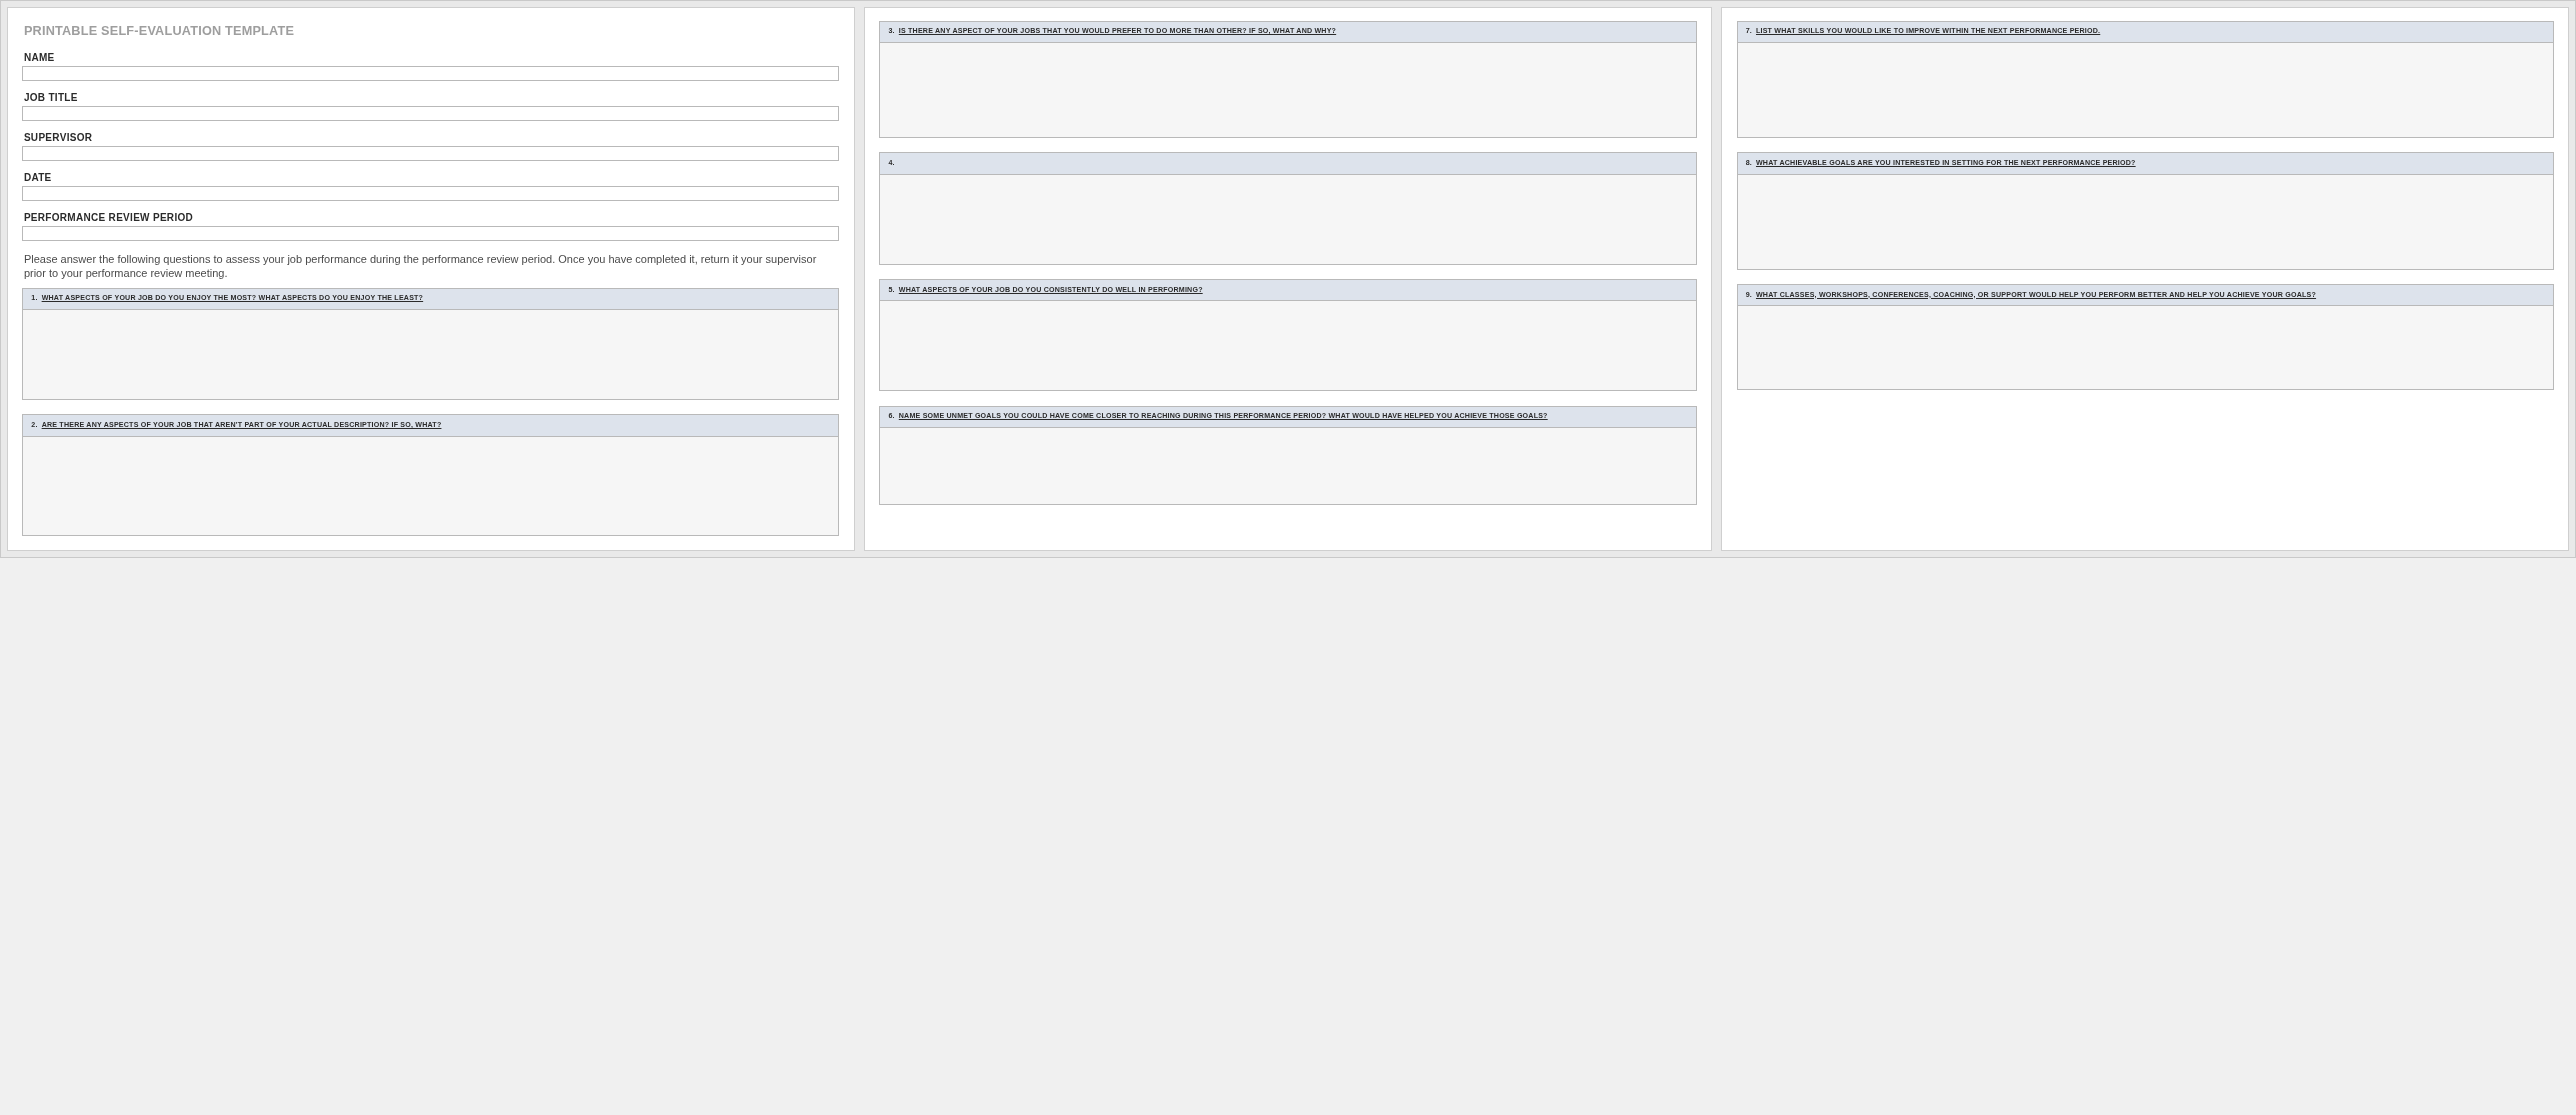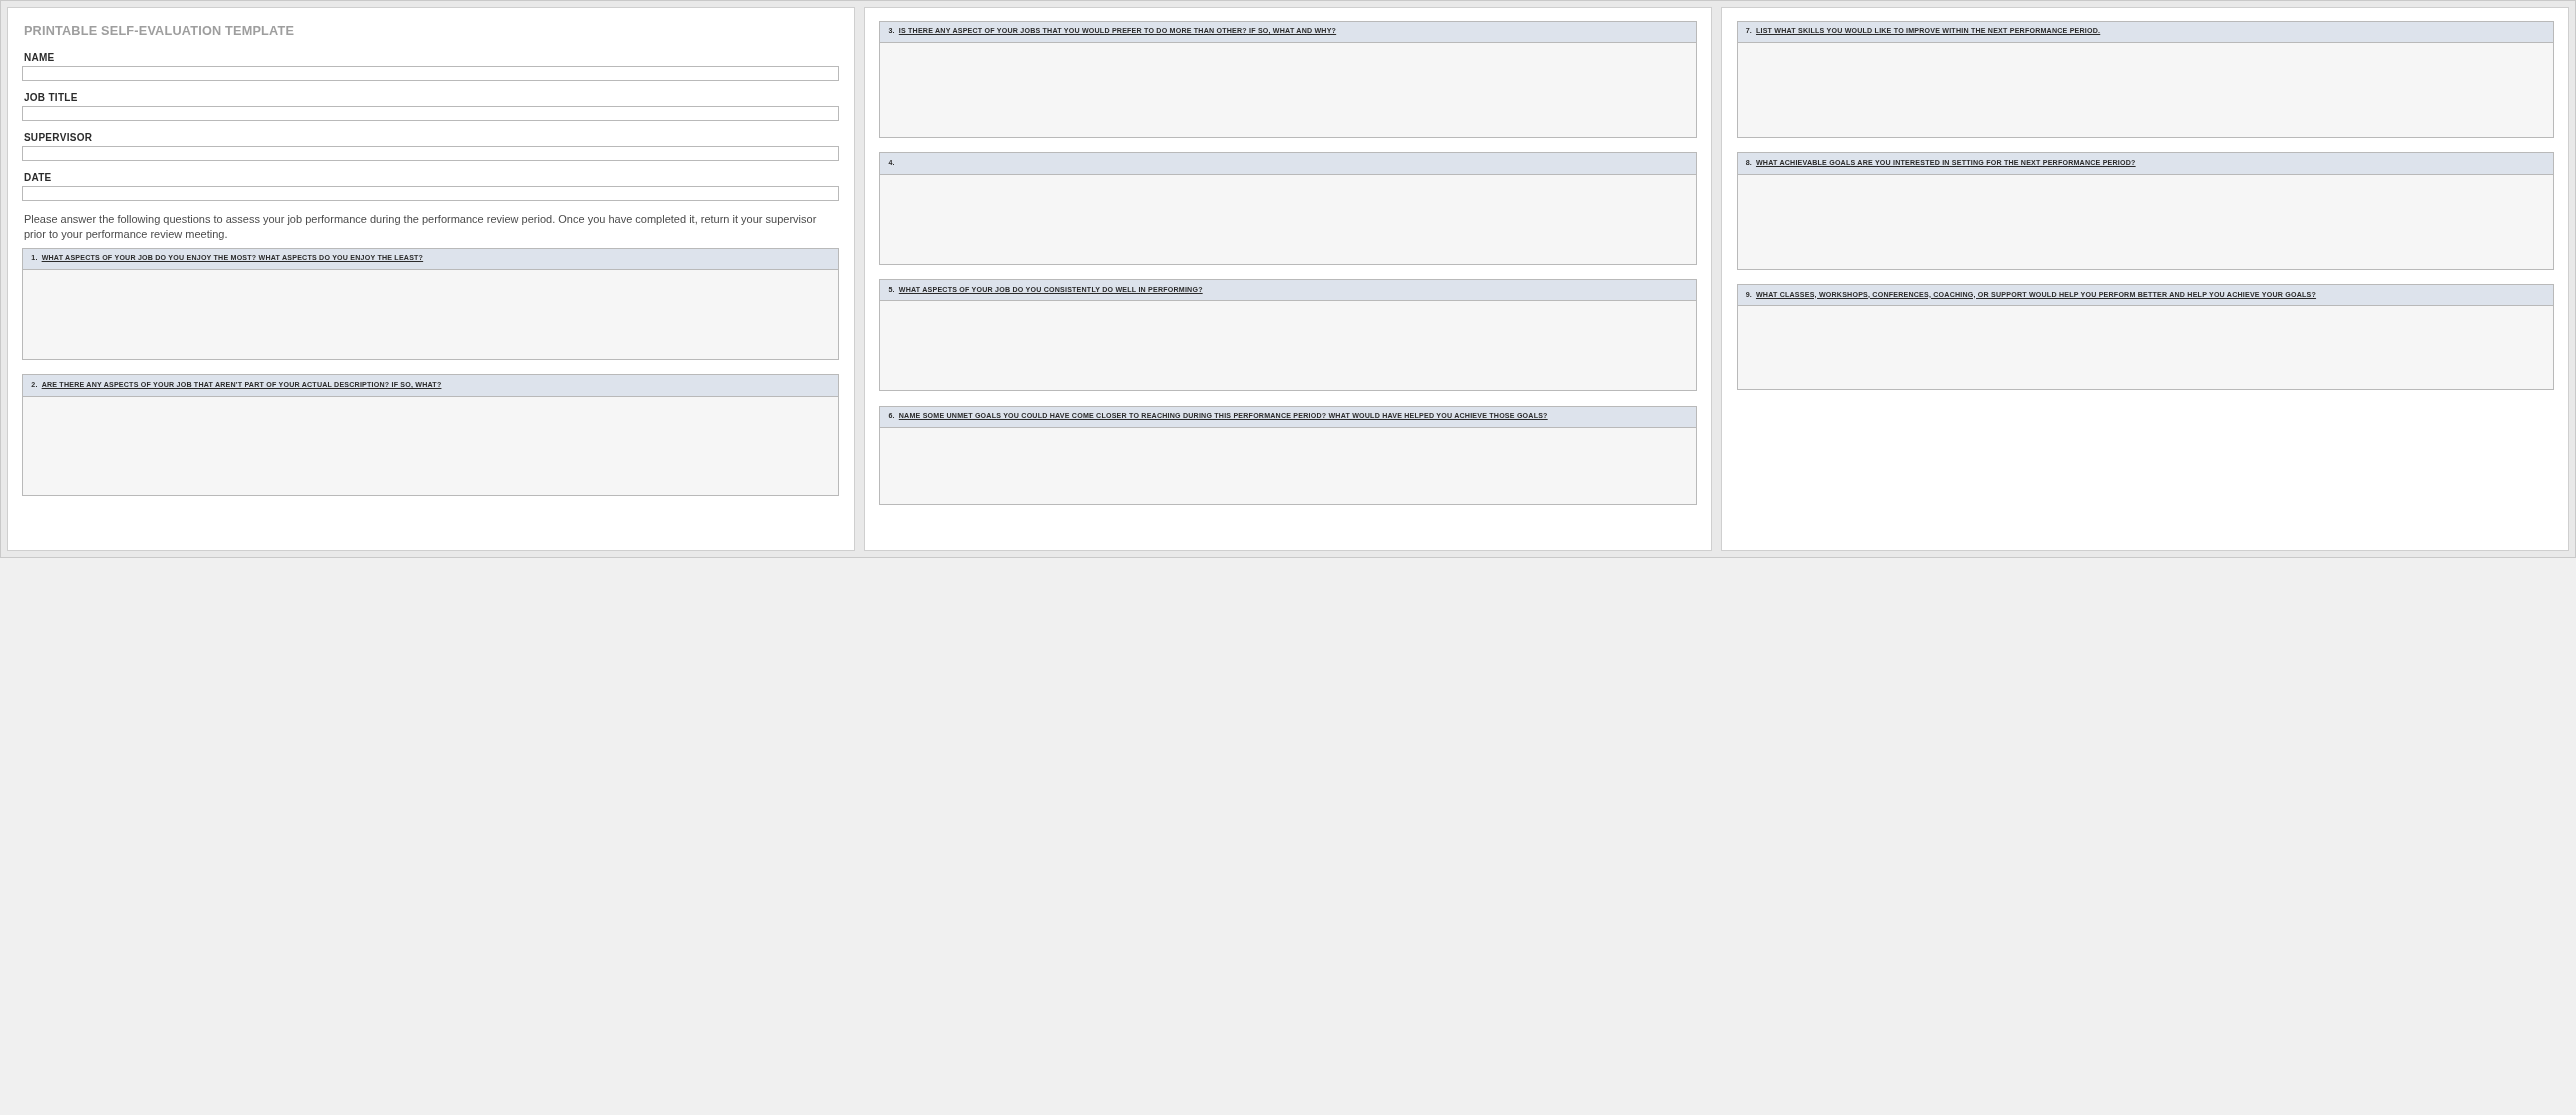--- a/index.html
+++ b/index.html
@@ -129,20 +129,24 @@
     <div class="field">
       <div class="field-label">SUPERVISOR</div>
       <input class="field-input" type="text" value="" style="">
     </div>
 
     <div class="field">
       <div class="field-label">DATE</div>
       <input class="field-input" type="text" value="" style="">
     </div>
 
+    <div class="field">
+      <div class="field-label">PERFORMANCE REVIEW PERIOD</div>
+      <input class="field-input" type="text" value="" style="">
+    </div>
 
     <div class="instructions">Please answer the following questions to assess your job performance during the performance review period. Once you have completed it, return it your supervisor prior to your performance review meeting.</div>
 
     <div class="question-block">
       <div class="question-header">
         <span class="q-num">1.</span>
         <span class="q-text">WHAT ASPECTS OF YOUR JOB DO YOU ENJOY THE MOST? WHAT ASPECTS DO YOU ENJOY THE LEAST?</span>
       </div>
       <div class="question-body">
         <textarea class="answer-area h-s" style=""></textarea>

